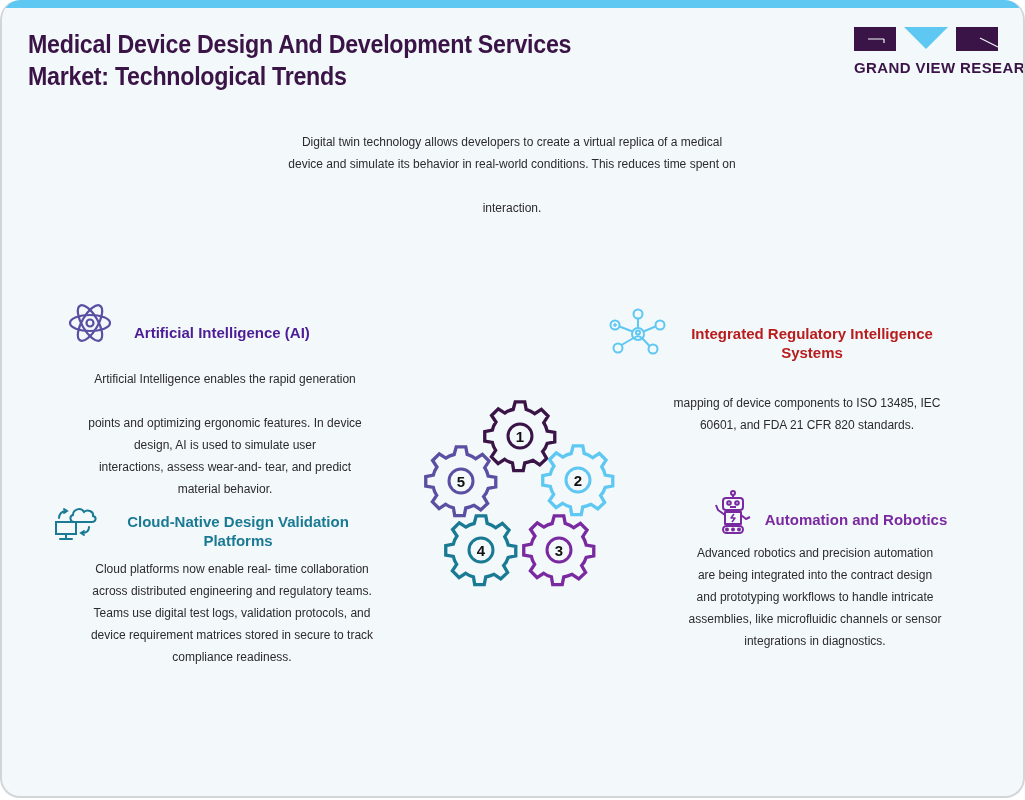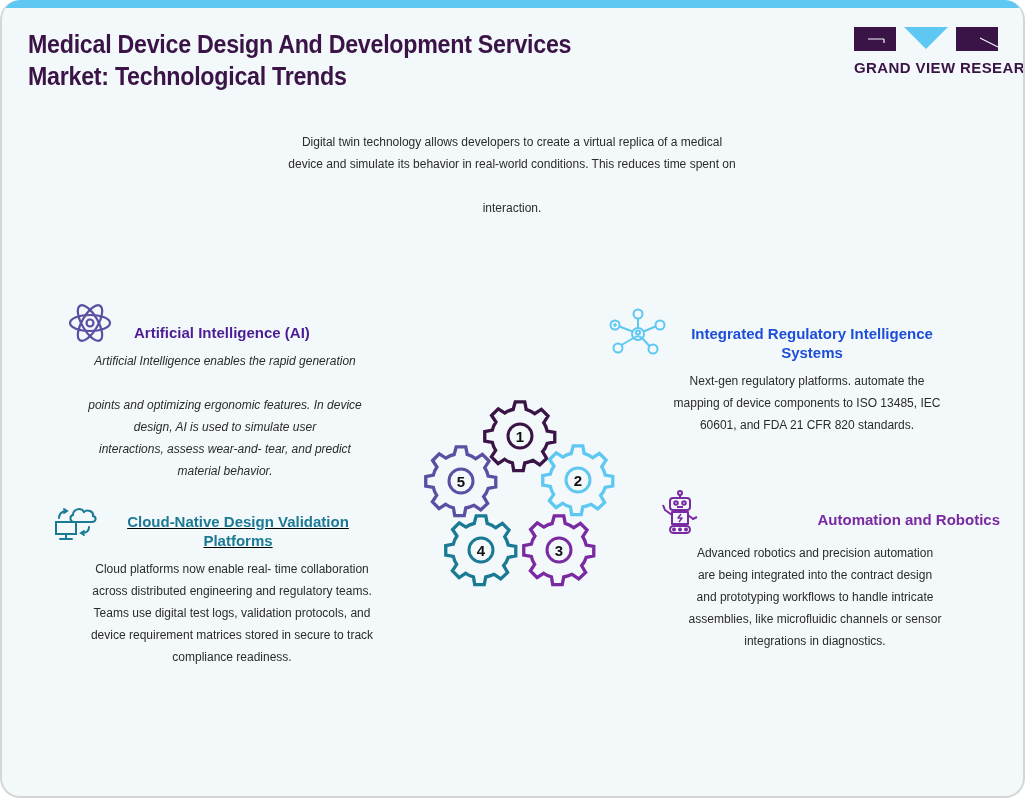--- a/index.html
+++ b/index.html
@@ -104,21 +104,21 @@
       <span class="icon" style="margin-right:22px;">
         <svg width="44" height="46" viewBox="0 0 44 46" fill="none" stroke="#5a4fa2" stroke-width="2.2">
           <ellipse cx="22" cy="23" rx="20" ry="8"></ellipse>
           <ellipse cx="22" cy="23" rx="20" ry="8" transform="rotate(60 22 23)"></ellipse>
           <ellipse cx="22" cy="23" rx="20" ry="8" transform="rotate(120 22 23)"></ellipse>
           <circle cx="22" cy="23" r="3.5"></circle>
         </svg>
       </span>
       <span class="htitle" style="color:#4c1d95; margin-top:14px;">Artificial Intelligence (AI)</span>
     </div>
-    <p class="body" style="margin-top:0;font-style:italic;">
+    <p class="body" style="margin-top:18px;">
       <span>Artificial Intelligence enables the rapid generation</span><br>
       <br>
       <span>points and optimizing ergonomic features. In device</span><br>
       <span>design, AI is used to simulate user</span><br>
       <span>interactions, assess wear-and- tear, and predict</span><br>
       <span>material behavior.</span>
     </p>
   </div>
 
   <div class="section" style="left:605px; top:308px; width:400px;">
@@ -130,34 +130,34 @@
           <path d="M27.5 30 C28.5 27.5 33.5 27.5 34.5 30"></path>
           <circle cx="31" cy="6" r="4.5"></circle>
           <circle cx="8" cy="17" r="4.5"></circle>
           <circle cx="53" cy="17" r="4.5"></circle>
           <circle cx="11" cy="40" r="4.5"></circle>
           <circle cx="46" cy="41" r="4.5"></circle>
           <path d="M31 10.5 V20 M12.5 18.5 L25.5 23.5 M48.5 18.5 L36.5 23.5 M14.5 37 L26.5 30 M42.5 38 L35.5 30.5"></path>
           <path d="M6 17 H10 M8 15 V19" stroke-width="1.5"></path>
         </svg>
       </span>
-      <span class="htitle" style="color:#1d4ed8; margin-top:16px; width:270px;">
+      <span class="htitle" style="color:#b91c1c; margin-top:16px; width:270px;">
         <span>Integrated Regulatory Intelligence</span><br>
         <span>Systems</span>
       </span>
     </div>
     <p class="body" style="margin-top:8px;">
-      <span>Next-gen regulatory platforms. automate the</span><br>
+      <br>
       <span>mapping of device components to ISO 13485, IEC</span><br>
       <span>60601, and FDA 21 CFR 820 standards.</span>
     </p>
   </div>
 
   <div class="section" style="left:30px; top:500px; width:400px;">
-    <div class="head" style="justify-content:flex-start; padding-left:22px;text-decoration:underline;">
+    <div class="head" style="justify-content:flex-start; padding-left:22px;">
       <span class="icon" style="margin-right:18px;">
         <svg width="46" height="42" viewBox="0 0 46 42" fill="none" stroke="#1a7a94" stroke-width="2" stroke-linecap="round">
           <path d="M20 20 C16 20 15 14 19 13 C19 7 27 5 30 10 C33 7 40 9 39 14 C43 15 42 20 38 20 Z"></path>
           <path d="M5 16 C5 12 8 9 12 9"></path>
           <path d="M10 7 L13 9 L10 11"></path>
           <path d="M35 25 C35 29 32 31 28 31"></path>
           <path d="M30 29 L27 31 L30 33"></path>
           <rect x="2" y="20" width="20" height="12"></rect>
           <path d="M12 32 V36 M6 37 H18"></path>
         </svg>
@@ -170,21 +170,21 @@
     <p class="body" style="margin-top:8px;">
       <span>Cloud platforms now enable real- time collaboration</span><br>
       <span>across distributed engineering and regulatory teams.</span><br>
       <span>Teams use digital test logs, validation protocols, and</span><br>
       <span>device requirement matrices stored in secure to track</span><br>
       <span>compliance readiness.</span>
     </p>
   </div>
 
   <div class="section" style="left:628px; top:490px; width:370px;">
-    <div class="head" style="justify-content:space-between; padding-left:30px;">
+    <div class="head" style="justify-content:center; padding-left:30px;">
       <span class="icon" style="margin-right:12px;">
         <svg width="40" height="46" viewBox="0 0 40 46" fill="none" stroke="#7a2aa0" stroke-width="2" stroke-linejoin="round">
           <circle cx="20" cy="3" r="2"></circle>
           <path d="M20 5 V8"></path>
           <rect x="10" y="8" width="20" height="12" rx="3"></rect>
           <circle cx="16" cy="13" r="1.8"></circle>
           <circle cx="24" cy="13" r="1.8"></circle>
           <path d="M17 17 H23"></path>
           <rect x="12" y="22" width="16" height="12"></rect>
           <path d="M21 24 L18 28 H22 L19 32" stroke-width="1.5"></path>

